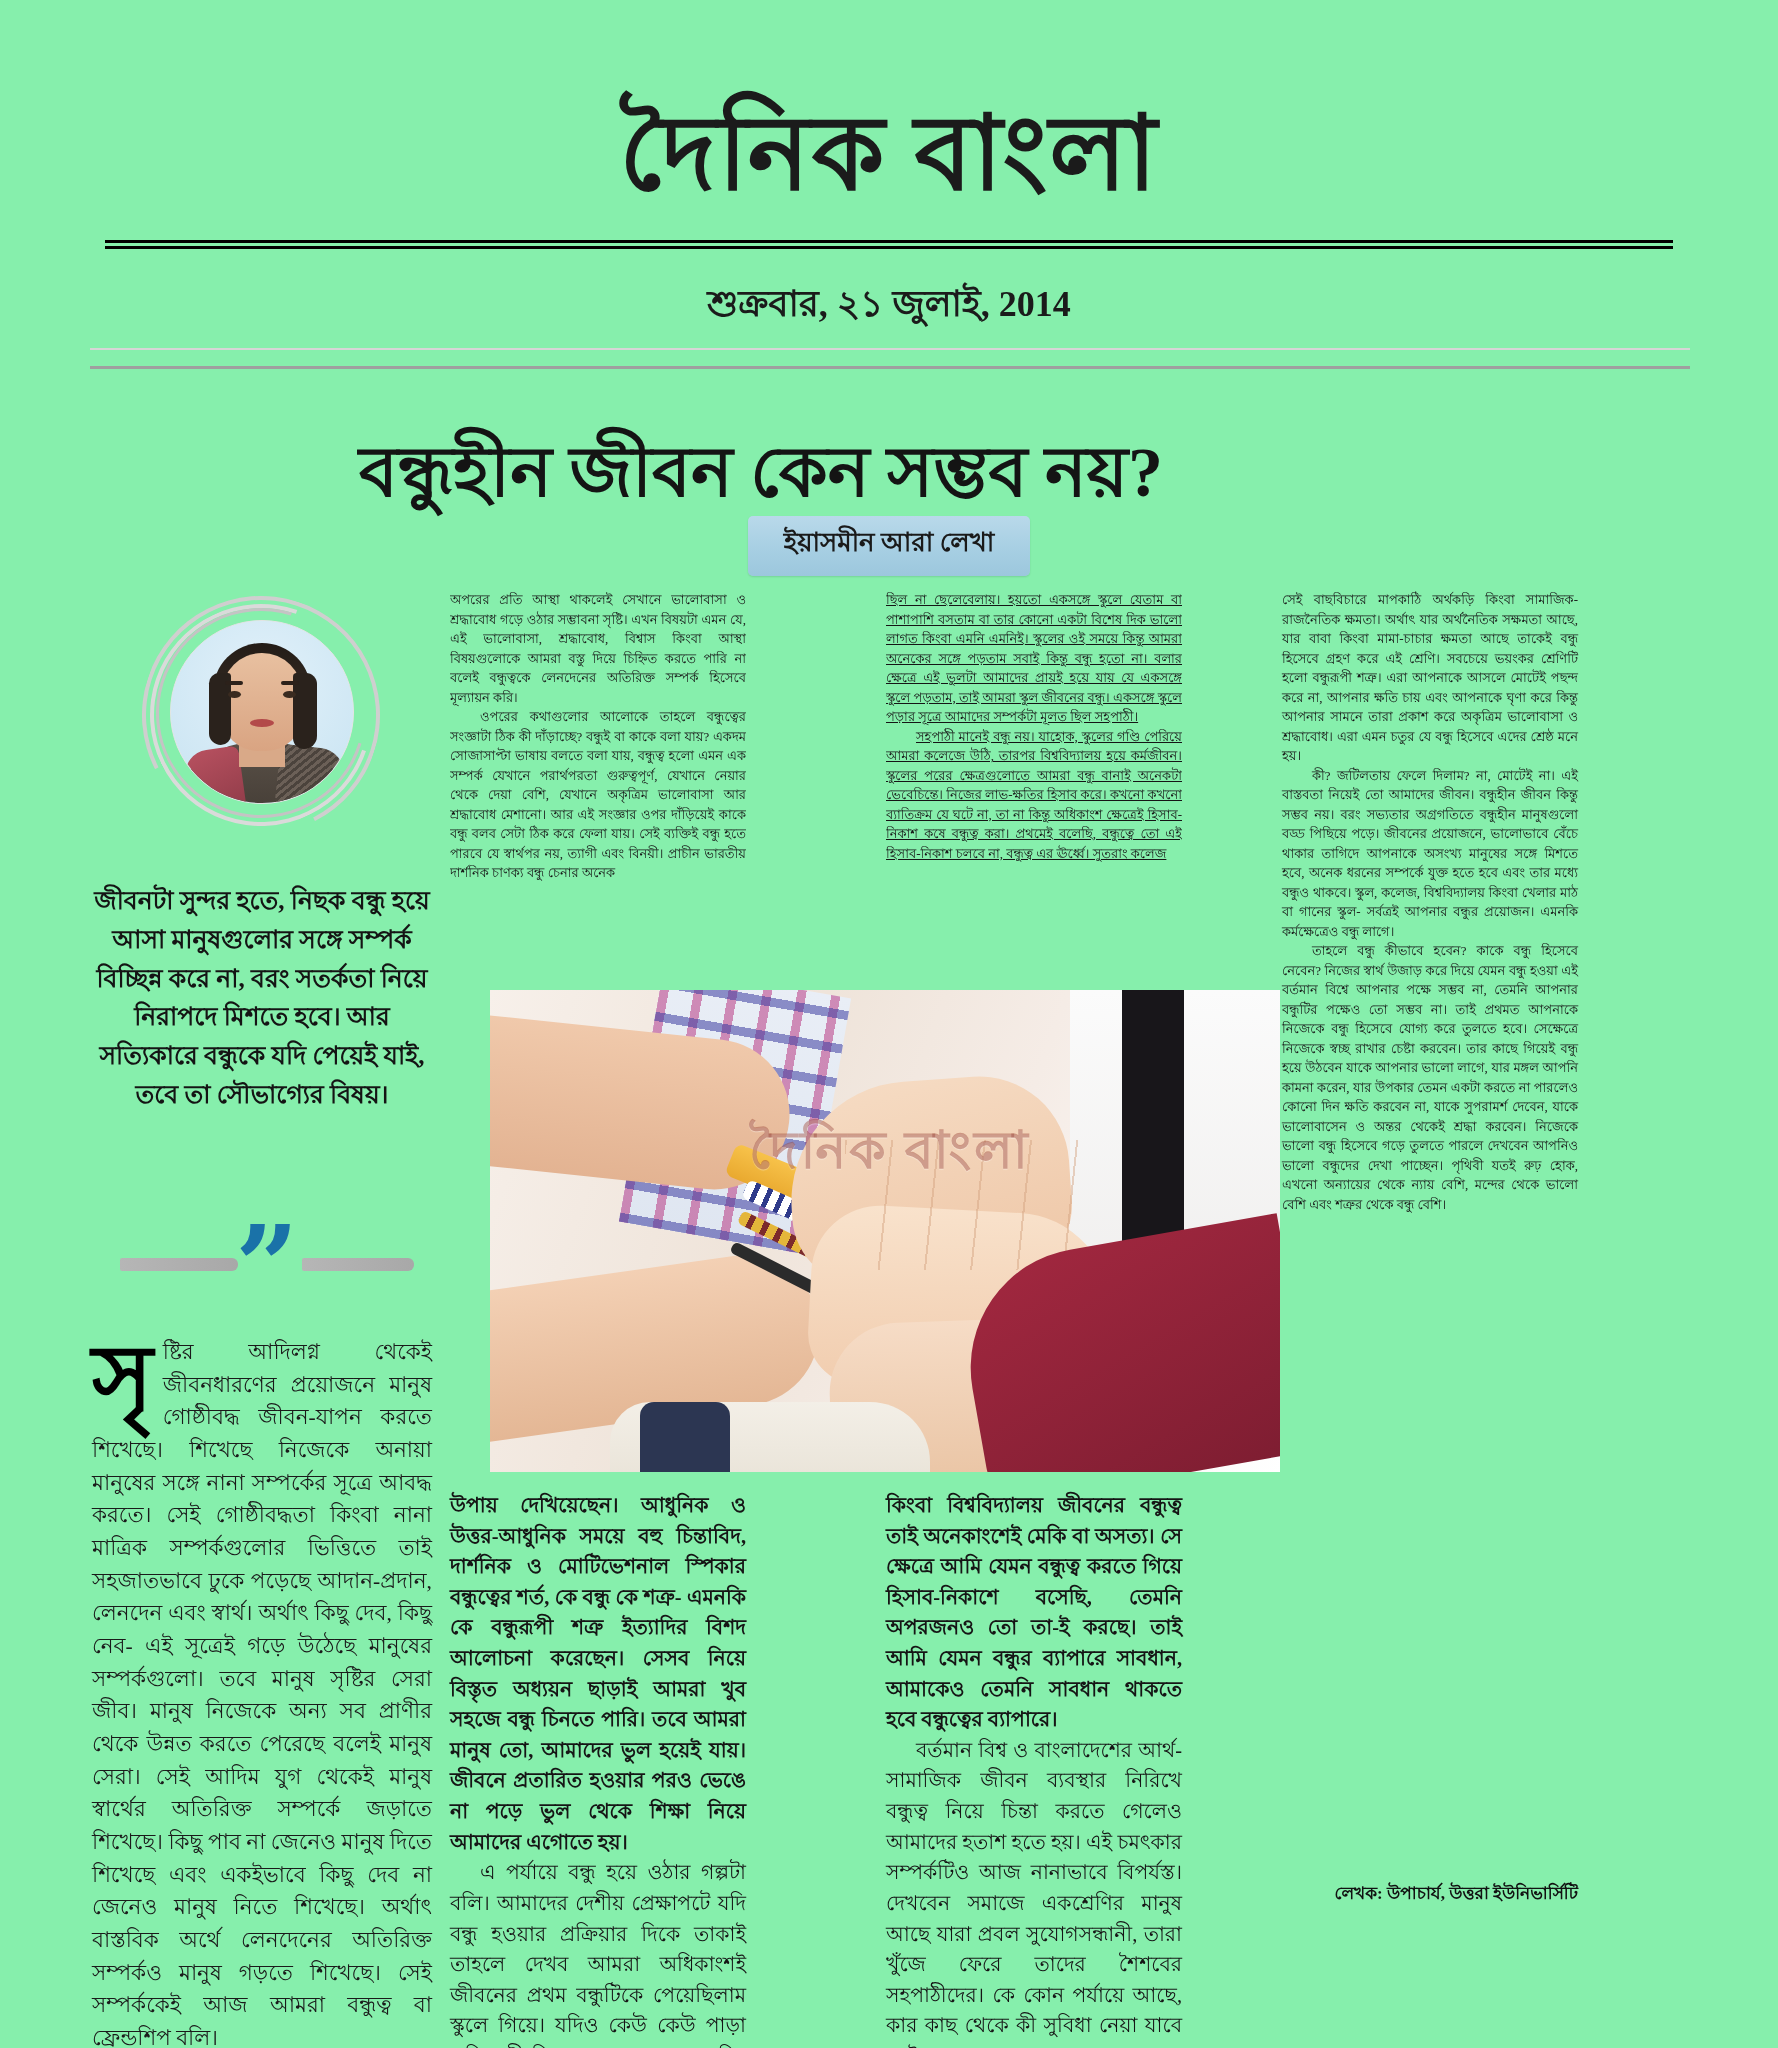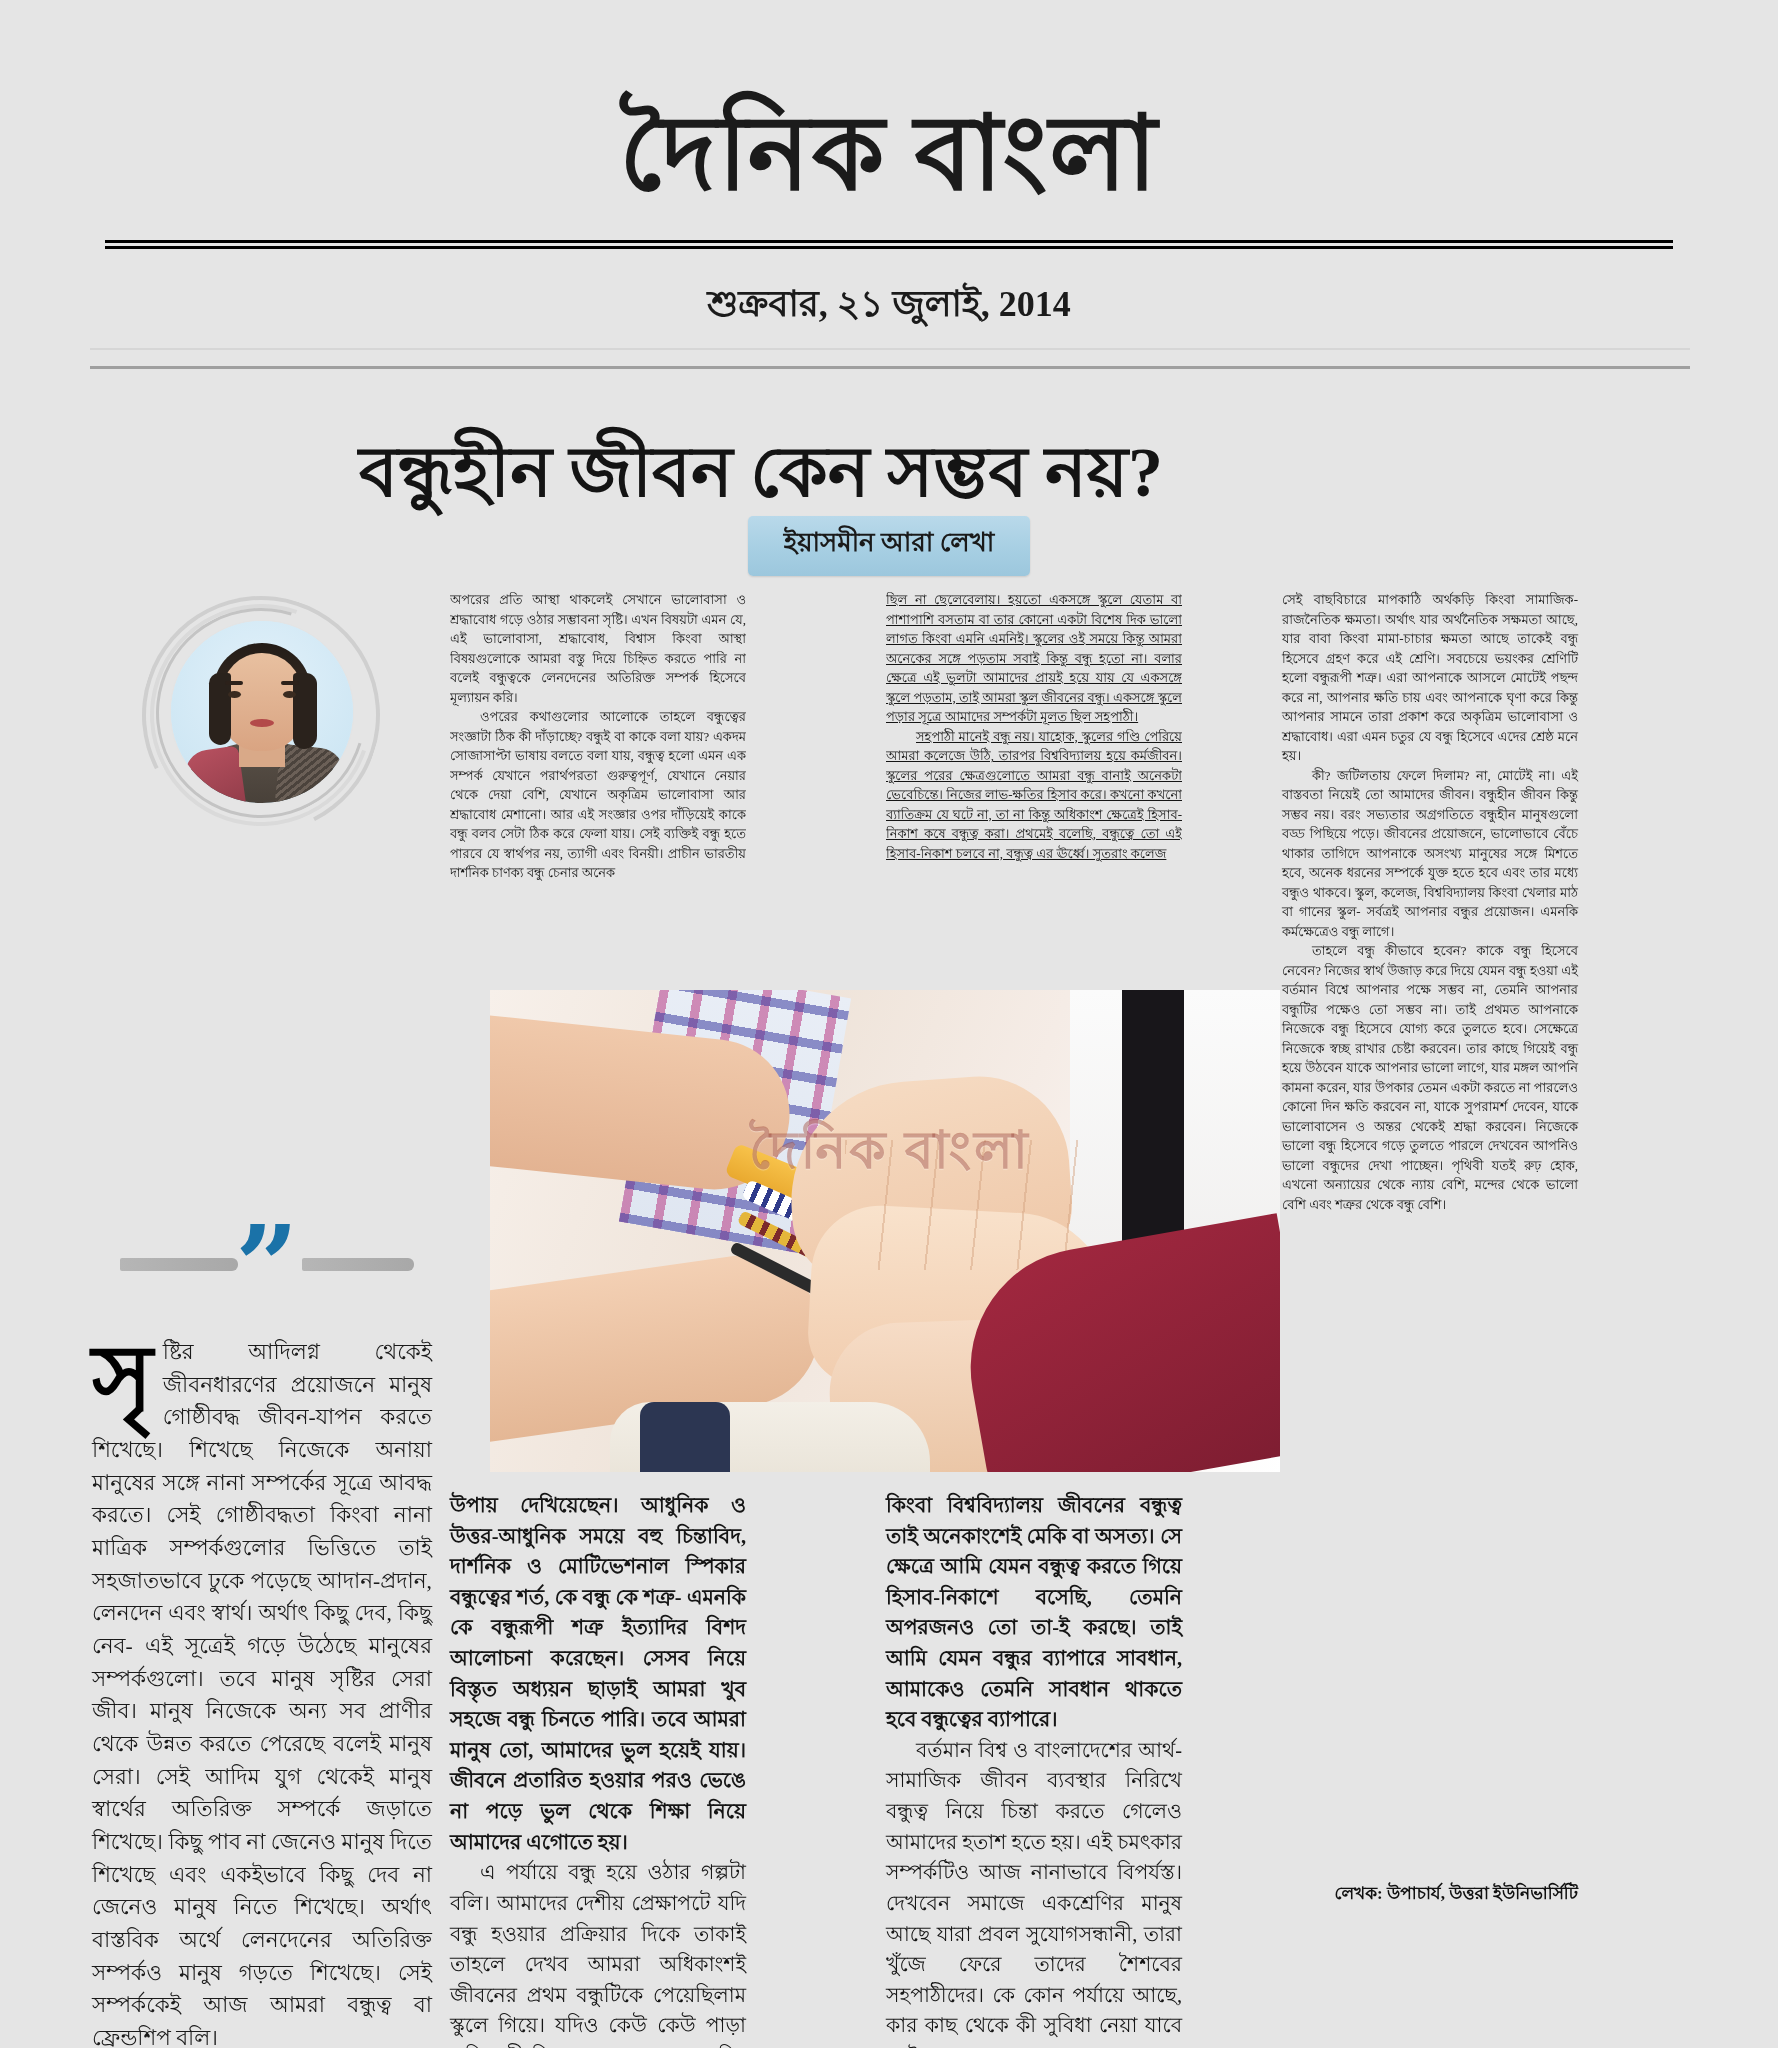--- a/index.html
+++ b/index.html
@@ -10,21 +10,21 @@
   }
   body {
     font-family: "Liberation Serif", "DejaVu Serif", serif;
     color: #111111;
   }
   .page {
     position: relative;
     width: 1778px;
     height: 2048px;
     margin: 0 auto;
-    background: #e5e5e5;
+    background: #86efac;
     overflow: hidden;
     box-sizing: border-box;
   }
 
   
   .masthead {
     position: absolute;
     left: 0;
     top: 96px;
     width: 1778px;
@@ -496,20 +496,21 @@
           <div class="p-hair-side-l"></div>
           <div class="p-hair-side-r"></div>
           <div class="p-brow l"></div>
           <div class="p-brow r"></div>
           <div class="p-eye l"></div>
           <div class="p-eye r"></div>
           <div class="p-lip"></div>
         </div>
       </div>
     </div>
+    <div class="pull-quote">জীবনটা সুন্দর হতে, নিছক বন্ধু হয়ে আসা মানুষগুলোর সঙ্গে সম্পর্ক বিচ্ছিন্ন করে না, বরং সতর্কতা নিয়ে নিরাপদে মিশতে হবে। আর সত্যিকারে বন্ধুকে যদি পেয়েই যাই, তবে তা সৌভাগ্যের বিষয়।</div>
   </div>
 
   <div class="quote-orn">
     <div class="stroke left"></div>
     <div class="qmark">”</div>
     <div class="stroke right"></div>
   </div>
 
   <div class="rail-body">
     <p class="first"><span class="dropcap">সৃ</span><span>ষ্টির আদিলগ্ন থেকেই জীবনধারণের প্রয়োজনে মানুষ গোষ্ঠীবদ্ধ জীবন-যাপন করতে শিখেছে। শিখেছে নিজেকে অনায়া মানুষের সঙ্গে নানা সম্পর্কের সূত্রে আবদ্ধ করতে। সেই গোষ্ঠীবদ্ধতা কিংবা নানা মাত্রিক সম্পর্কগুলোর ভিত্তিতে তাই সহজাতভাবে ঢুকে পড়েছে আদান-প্রদান, লেনদেন এবং স্বার্থ। অর্থাৎ কিছু দেব, কিছু নেব- এই সূত্রেই গড়ে উঠেছে মানুষের সম্পর্কগুলো। তবে মানুষ সৃষ্টির সেরা জীব। মানুষ নিজেকে অন্য সব প্রাণীর থেকে উন্নত করতে পেরেছে বলেই মানুষ সেরা। সেই আদিম যুগ থেকেই মানুষ স্বার্থের অতিরিক্ত সম্পর্কে জড়াতে শিখেছে। কিছু পাব না জেনেও মানুষ দিতে শিখেছে এবং একইভাবে কিছু দেব না জেনেও মানুষ নিতে শিখেছে। অর্থাৎ বাস্তবিক অর্থে লেনদেনের অতিরিক্ত সম্পর্কও মানুষ গড়তে শিখেছে। সেই সম্পর্ককেই আজ আমরা বন্ধুত্ব বা ফ্রেন্ডশিপ বলি।</span></p>

